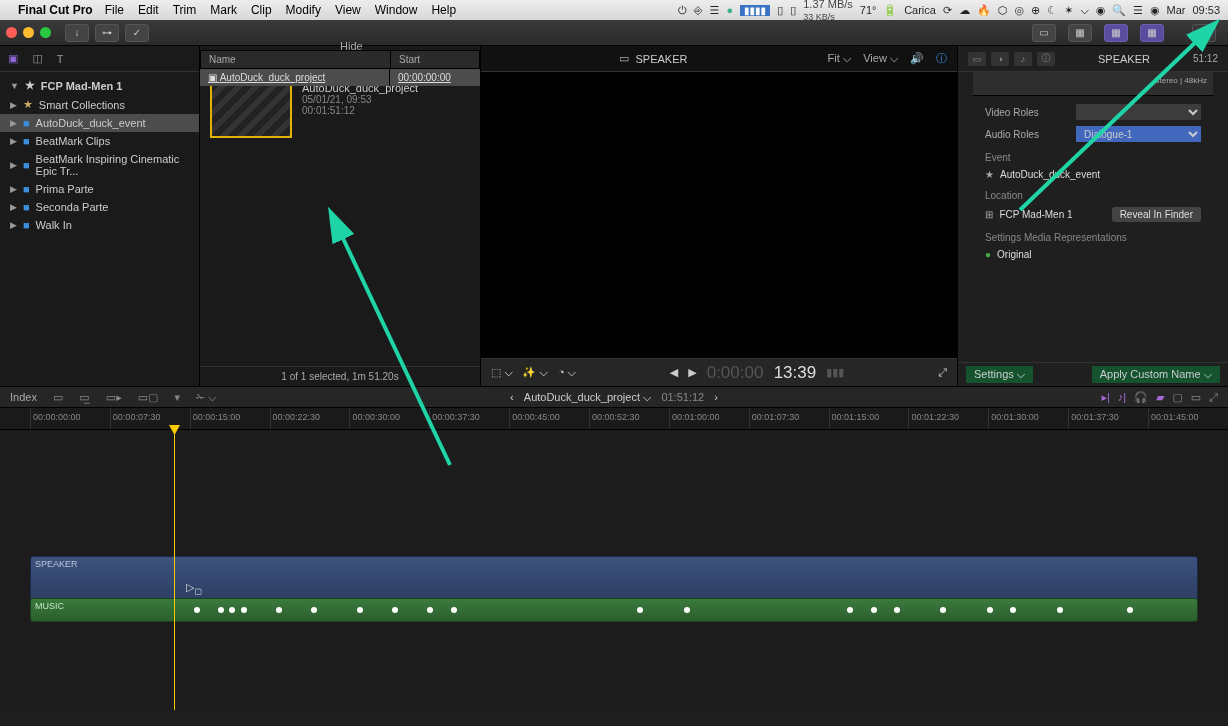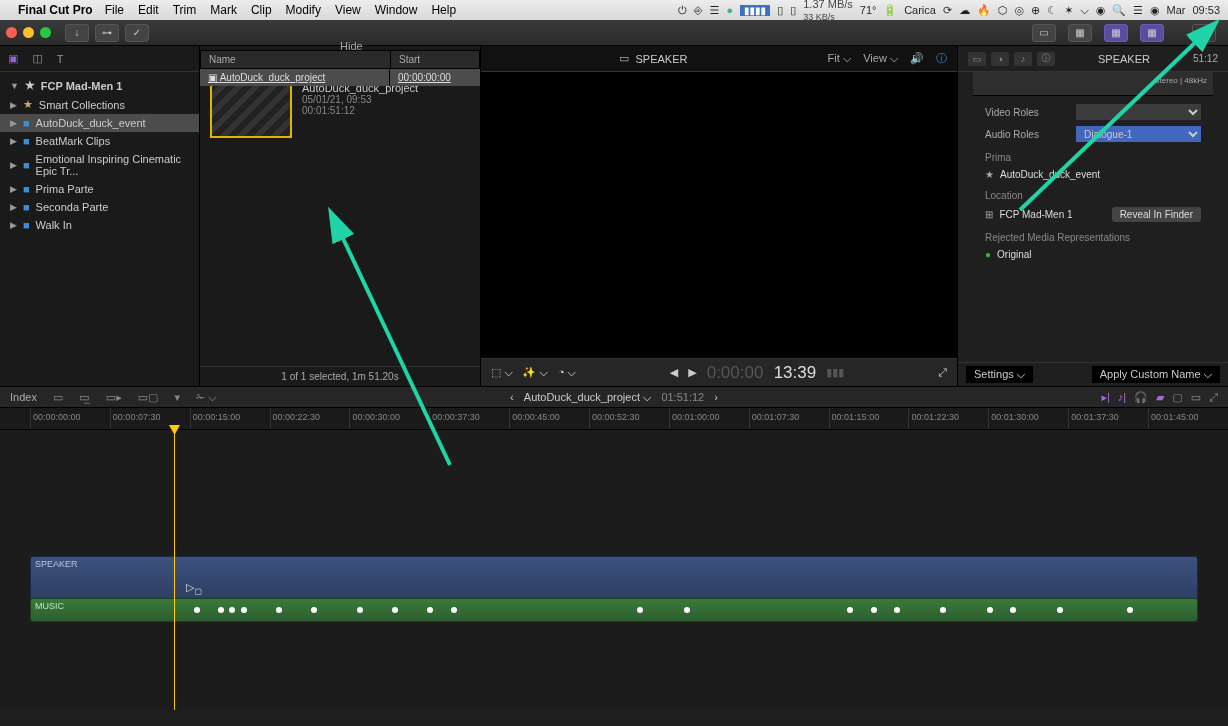--- a/index.html
+++ b/index.html
@@ -77,21 +77,21 @@
 .insp-body { flex:1; padding:8px 27px; font-size:10px; color:#aaa; }
 .insp-body .audiorep { height:24px; background:#2e2e2e; margin:-8px -12px 8px; border-bottom:1px solid #000; position:relative; }
 .insp-body .audiorep .txt { position:absolute; right:6px; top:4px; font-size:8px; color:#aaa;}
 .irow { display:flex; align-items:center; margin:6px 0; gap:6px; }
 .irow label { width:85px; }
 .isel { flex:1; background:#3c3c3c; border:none; color:#ccc; font-size:10px; padding:1px 4px; height:16px; }
 .isel.blue { background:#4268be; }
 .section-label { margin-top:10px; color:#888; }
 .btn-reveal { background:#444; border:none; color:#ddd; padding:2px 8px; border-radius:3px; font-size:10px; cursor:pointer; }
 .insp-foot { height:24px; border-top:1px solid #333; display:flex; align-items:center; justify-content:space-between; padding:0 8px; font-size:11px; }
-.insp-foot .sel{ background:#000000; padding:2px 8px; border-radius:0; cursor:pointer; }
+.insp-foot .sel{ background:#14532d; padding:2px 8px; border-radius:0; cursor:pointer; }
 
 
 .timeline-bar { height:22px; background:#262626; border-top:1px solid #000; border-bottom:1px solid #000; display:flex; align-items:center; padding:0 10px; gap:16px; color:#aaa; position:relative;}
 .timeline-bar .center { position:absolute; left:50%; transform:translateX(-50%); display:flex; gap:10px; align-items:center; color:#ccc; }
 .timeline-bar .rightg { position:absolute; right:10px; display:flex; gap:8px; }
 .timeline-bar .tl-ico { cursor:pointer; color:#888; }
 .ruler { height:22px; background:#1a1a1a; border-bottom:1px solid #000; display:flex; font-size:9px; color:#888; position:relative; padding-left:30px;}
 .ruler .tick { flex:1; border-left:1px solid #333; padding-left:2px; padding-top:4px;}
 .tracks { height:280px; background:#1c1c1c; position:relative; padding-left:30px; }
 .playhead { position:absolute; left:174px; top:0; bottom:0; width:1px; background:#ffcc00; z-index:5;}
@@ -194,21 +194,21 @@
           <span>AutoDuck_duck_event</span>
         </div>
       <div class="sb-row">
           <span class="tri">▶</span>
           <span class="clipico">■</span>
           <span>BeatMark Clips</span>
         </div>
       <div class="sb-row">
           <span class="tri">▶</span>
           <span class="clipico">■</span>
-          <span>Emotional Inspiring Cinematic Epic Tr...</span>
+          <span>BeatMark Inspiring Cinematic Epic Tr...</span>
         </div>
       <div class="sb-row">
           <span class="tri">▶</span>
           <span class="clipico">■</span>
           <span>Prima Parte</span>
         </div>
       <div class="sb-row">
           <span class="tri">▶</span>
           <span class="clipico">■</span>
           <span>Seconda Parte</span>
@@ -295,32 +295,32 @@
           <div class="txt">Stereo | 48kHz</div>
         </div>
       <div class="irow">
           <label>Video Roles</label>
           <select class="isel"><option></option></select>
         </div>
       <div class="irow">
           <label>Audio Roles</label>
           <select class="isel blue"><option>Dialogue-1</option></select>
         </div>
-      <div class="section-label">Prima</div>
+      <div class="section-label">Event</div>
       <div class="irow">
           <span>★</span> 
           <span style="color:#ddd">AutoDuck_duck_event</span>
         </div>
       <div class="section-label">Location</div>
       <div class="irow">
           <span>⊞</span> 
           <span style="color:#ddd;flex:1">FCP Mad-Men 1</span>
           <button class="btn-reveal">Reveal In Finder</button>
         </div>
-      <div class="section-label">Rejected Media Representations</div>
+      <div class="section-label">Settings Media Representations</div>
       <div class="irow">
           <span style="color:#4a4">●</span> 
           <span style="color:#ddd">Original</span>
         </div>
     </div>
     <div class="insp-foot">
       <span class="sel"><span>Settings</span> ⌵</span>
       <span class="sel"><span>Apply Custom Name</span> ⌵</span>
     </div>
   </div>

